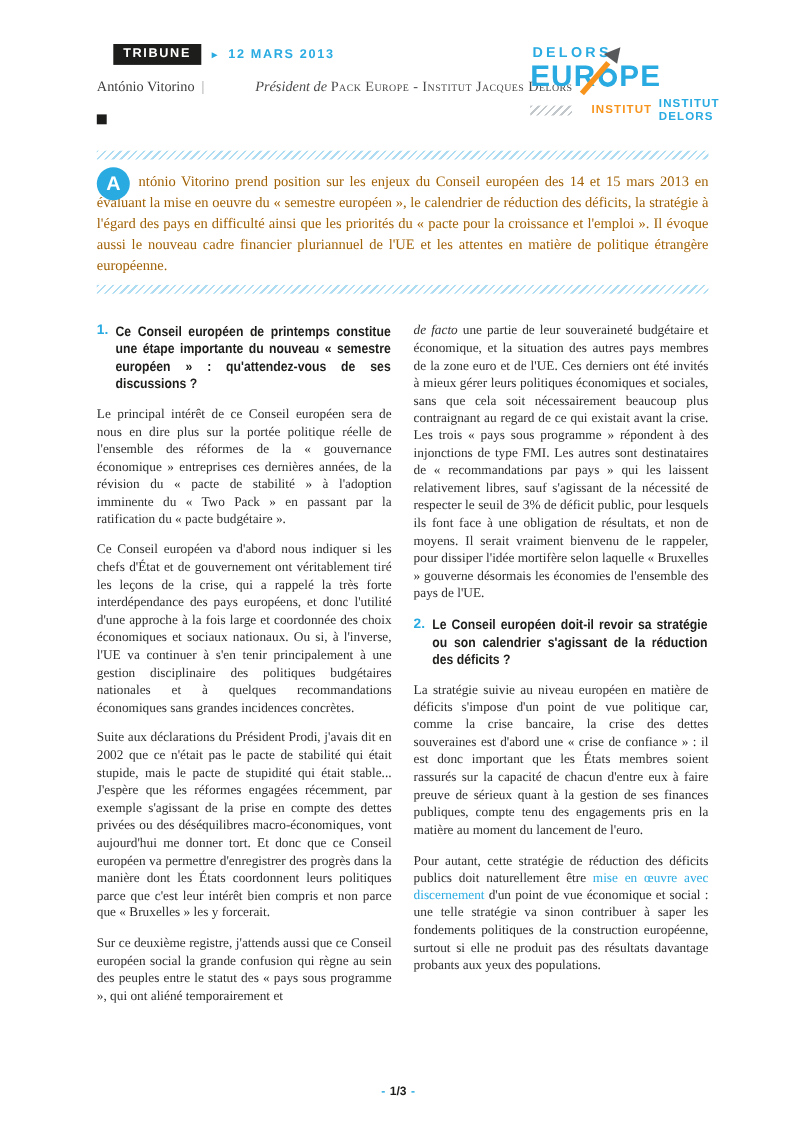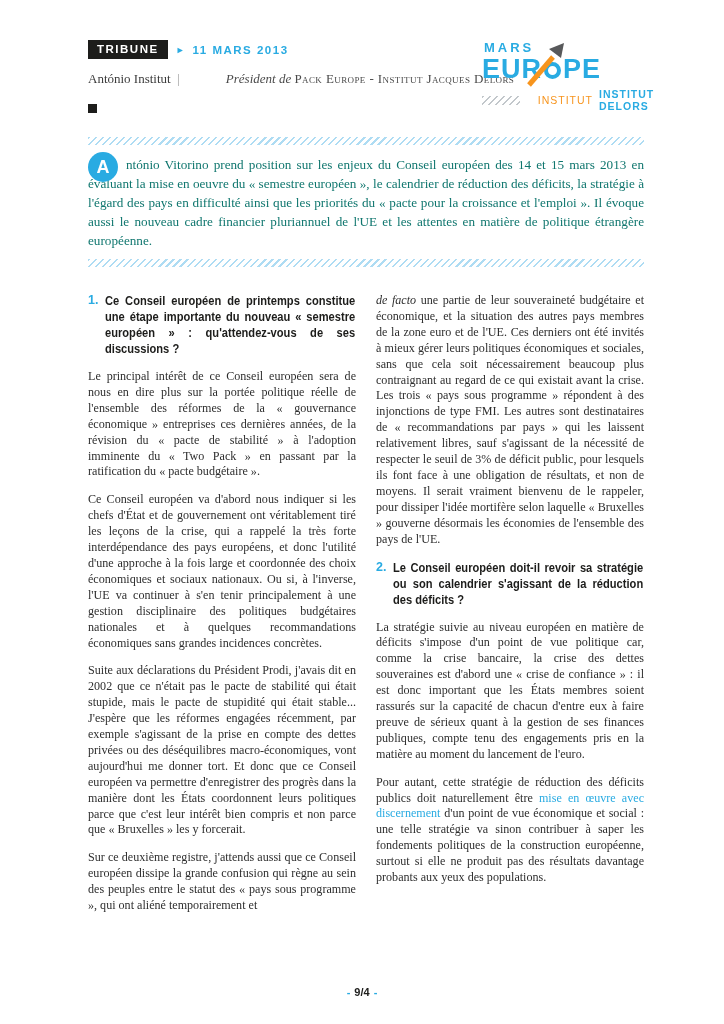--- a/index.html
+++ b/index.html
@@ -6,33 +6,33 @@
   html, body { background:#ececec; }
   .page {
     width:724px; height:1024px; margin:0 auto; background:#ffffff;
     position:relative; overflow:hidden;
     font-family:"Liberation Serif", serif; color:#2d2d2d;
   }
   .content { padding:40px 80px 0 88px; }
 
   
   .kicker { display:flex; align-items:center; gap:8px; font-family:"Liberation Sans", sans-serif; }
-  .kicker-label { background:#1d1d1b; color:#fff; font-weight:bold; font-size:11.5px; letter-spacing:1.5px; padding:3px 9px 4px; }
+  .kicker-label { background:#1d1d1b; color:#fff; font-weight:bold; font-size:11.5px; letter-spacing:1.5px; padding:3px 9px 4px;margin-left:15px; }
   .kicker-arrow { color:#29abe2; font-size:9px; }
   .kicker-date { color:#29abe2; font-weight:bold; font-size:11.5px; letter-spacing:1.5px; }
 
   
   .logo { position:absolute; top:40px; right:46px; width:196px; font-family:"Liberation Sans", sans-serif; }
   .logo-notre { color:#29abe2; font-weight:bold; font-size:13px; letter-spacing:3px; margin-left:2px; }
   .logo-europe { color:#29abe2; font-weight:bold; font-size:27px; letter-spacing:1px; position:relative; line-height:1.05; width:max-content; }
   .logo-o { display:inline-block; width:17px; height:17px; border:4.5px solid #29abe2; border-radius:50%; vertical-align:-1px; margin:0 2px; }
   .logo-arrow { position:absolute; left:40px; top:-14px; pointer-events:none; }
   .logo-sub { display:flex; align-items:center; gap:6px; margin-top:5px; }
   .logo-hatch { width:52px; height:9px; background:repeating-linear-gradient(135deg,#c2c7cb 0,#c2c7cb 1.6px,transparent 1.6px,transparent 5px); }
-  .logo-institut { color:#f7941d; font-weight:normal; font-size:10.5px; letter-spacing:1px;padding-left:12px; }
+  .logo-institut { color:#f7941d; font-weight:bold; font-size:10.5px; letter-spacing:1px;padding-left:12px; }
   .logo-jd { color:#29abe2; font-weight:bold; font-size:10.5px; letter-spacing:1px; }
 
   
   .title { margin-top:28px; font-family:"Liberation Sans", sans-serif; font-weight:bold; color:#1d1d1b; }
   .title-line { font-size:33px; line-height:40px; width:120%; transform:scaleX(0.84); transform-origin:0 0; white-space:nowrap; letter-spacing:0.5px; }
 
   
   .byline { margin-top:12px; font-size:13px; color:#4a4a4a; }
   .byline-author { color:#3c3c3c; }
   .byline-sep { color:#9a9a9a; margin:0 3px; }
@@ -41,21 +41,21 @@
 
   .black-square { width:9px; height:9px; background:#1d1d1b; margin-top:17px; }
 
   
   .intro { margin-top:24px; }
   .hatch { height:8px; background:repeating-linear-gradient(135deg,#aedcf3 0,#aedcf3 1.6px,transparent 1.6px,transparent 5px); }
   .intro-body { position:relative; padding:10px 0 9px; }
   .dropcap { position:absolute; left:0; top:7px; width:30px; height:30px; border-radius:50%;
     background:#29abe2; color:#fff; font-family:"Liberation Sans", sans-serif; font-weight:bold; font-size:18px;
     display:flex; align-items:center; justify-content:center; }
-  .intro-text { color:#0f766e; font-size:13.2px; line-height:19px; text-align:justify; text-indent:38px; }
+  .intro-text { color:#a16207; font-size:13.2px; line-height:19px; text-align:justify; text-indent:38px; }
 
   
   .columns { display:flex; gap:20px; margin-top:26px; }
   .col { width:268px; font-size:12.1px; line-height:15.9px; text-align:justify; color:#2e2e2e; hyphens:auto; }
   .col p { margin-bottom:12px; }
   .sec-heading { position:relative; padding-left:17px; margin-bottom:12px; font-family:"Liberation Sans", sans-serif; font-weight:bold; }
   .sec-num { position:absolute; left:0; top:0; color:#29abe2; font-size:12.5px; }
   .sec-text { display:block; font-size:12.5px; line-height:16px; color:#1d1d1b; width:112%; transform:scaleX(0.89); transform-origin:0 0; }
   .hl { color:#29abe2; }
   em { }
@@ -67,42 +67,42 @@
 </style>
 </head>
 <body>
 
 <div class="page">
   <div class="content">
 
     <div class="kicker">
       <span class="kicker-label">TRIBUNE</span>
       <span class="kicker-arrow">►</span>
-      <span class="kicker-date">11 MARS 2013</span>
+      <span class="kicker-date">12 MARS 2013</span>
     </div>
 
     <div class="logo">
-      <div class="logo-notre">MARS</div>
+      <div class="logo-notre">DELORS</div>
       <div class="logo-europe">
         <span>EUR</span><span class="logo-o"></span><span>PE</span>
         <svg class="logo-arrow" width="52" height="50" viewBox="0 0 52 50">
           <line x1="7" y1="44" x2="31" y2="16" stroke="#f7941d" stroke-width="5"></line>
           <polygon points="42,2 39,17 27,8" fill="#58595b"></polygon>
         </svg>
       </div>
       <div class="logo-sub">
         <span class="logo-hatch"></span>
         <span class="logo-institut">INSTITUT</span>
         <span class="logo-jd">INSTITUT DELORS</span>
       </div>
     </div>
 
 
     <div class="byline">
-      <span class="byline-author">António Institut</span>
+      <span class="byline-author">António Vitorino</span>
       <span class="byline-sep">|</span>
       <span class="byline-role">Président de</span>
       <span class="byline-org">Pack Europe - Institut Jacques Delors</span>
     </div>
 
     <div class="black-square"></div>
 
     <div class="intro">
       <div class="hatch"></div>
       <div class="intro-body">
@@ -114,31 +114,31 @@
 
     <div class="columns">
       <div class="col">
         <div class="sec-heading">
           <span class="sec-num">1.</span>
           <span class="sec-text">Ce Conseil européen de printemps constitue une étape importante du nouveau « semestre européen » : qu'attendez-vous de ses discussions ?</span>
         </div>
         <p>Le principal intérêt de ce Conseil européen sera de nous en dire plus sur la portée politique réelle de l'ensemble des réformes de la « gouvernance économique » entreprises ces dernières années, de la révision du « pacte de stabilité » à l'adoption imminente du « Two Pack » en passant par la ratification du « pacte budgétaire ».</p>
         <p>Ce Conseil européen va d'abord nous indiquer si les chefs d'État et de gouvernement ont véritablement tiré les leçons de la crise, qui a rappelé la très forte interdépendance des pays européens, et donc l'utilité d'une approche à la fois large et coordonnée des choix économiques et sociaux nationaux. Ou si, à l'inverse, l'UE va continuer à s'en tenir principalement à une gestion disciplinaire des politiques budgétaires nationales et à quelques recommandations économiques sans grandes incidences concrètes.</p>
         <p>Suite aux déclarations du Président Prodi, j'avais dit en 2002 que ce n'était pas le pacte de stabilité qui était stupide, mais le pacte de stupidité qui était stable... J'espère que les réformes engagées récemment, par exemple s'agissant de la prise en compte des dettes privées ou des déséquilibres macro-économiques, vont aujourd'hui me donner tort. Et donc que ce Conseil européen va permettre d'enregistrer des progrès dans la manière dont les États coordonnent leurs politiques parce que c'est leur intérêt bien compris et non parce que « Bruxelles » les y forcerait.</p>
-        <p>Sur ce deuxième registre, j'attends aussi que ce Conseil européen dissipe la grande confusion qui règne au sein des peuples entre le statut des « pays sous programme », qui ont aliéné temporairement et</p>
+        <p>Sur ce deuxième registre, j'attends aussi que ce Conseil européen social la grande confusion qui règne au sein des peuples entre le statut des « pays sous programme », qui ont aliéné temporairement et</p>
       </div>
       <div class="col">
         <p><em>de facto</em><span> une partie de leur souveraineté budgétaire et économique, et la situation des autres pays membres de la zone euro et de l'UE. Ces derniers ont été invités à mieux gérer leurs politiques économiques et sociales, sans que cela soit nécessairement beaucoup plus contraignant au regard de ce qui existait avant la crise. Les trois « pays sous programme » répondent à des injonctions de type FMI. Les autres sont destinataires de « recommandations par pays » qui les laissent relativement libres, sauf s'agissant de la nécessité de respecter le seuil de 3% de déficit public, pour lesquels ils font face à une obligation de résultats, et non de moyens. Il serait vraiment bienvenu de le rappeler, pour dissiper l'idée mortifère selon laquelle « Bruxelles » gouverne désormais les économies de l'ensemble des pays de l'UE.</span></p>
         <div class="sec-heading">
           <span class="sec-num">2.</span>
           <span class="sec-text">Le Conseil européen doit-il revoir sa stratégie ou son calendrier s'agissant de la réduction des déficits ?</span>
         </div>
         <p>La stratégie suivie au niveau européen en matière de déficits s'impose d'un point de vue politique car, comme la crise bancaire, la crise des dettes souveraines est d'abord une « crise de confiance » : il est donc important que les États membres soient rassurés sur la capacité de chacun d'entre eux à faire preuve de sérieux quant à la gestion de ses finances publiques, compte tenu des engagements pris en la matière au moment du lancement de l'euro.</p>
         <p><span>Pour autant, cette stratégie de réduction des déficits publics doit naturellement être </span><span class="hl">mise en œuvre avec discernement</span><span> d'un point de vue économique et social : une telle stratégie va sinon contribuer à saper les fondements politiques de la construction européenne, surtout si elle ne produit pas des résultats davantage probants aux yeux des populations.</span></p>
       </div>
     </div>
 
   </div>
 
   <div class="footer">
-    <span class="f-dash">-</span><span class="f-page">9/4</span><span class="f-dash">-</span>
+    <span class="f-dash">-</span><span class="f-page">1/3</span><span class="f-dash">-</span>
   </div>
 </div>
 
 </body></html>

